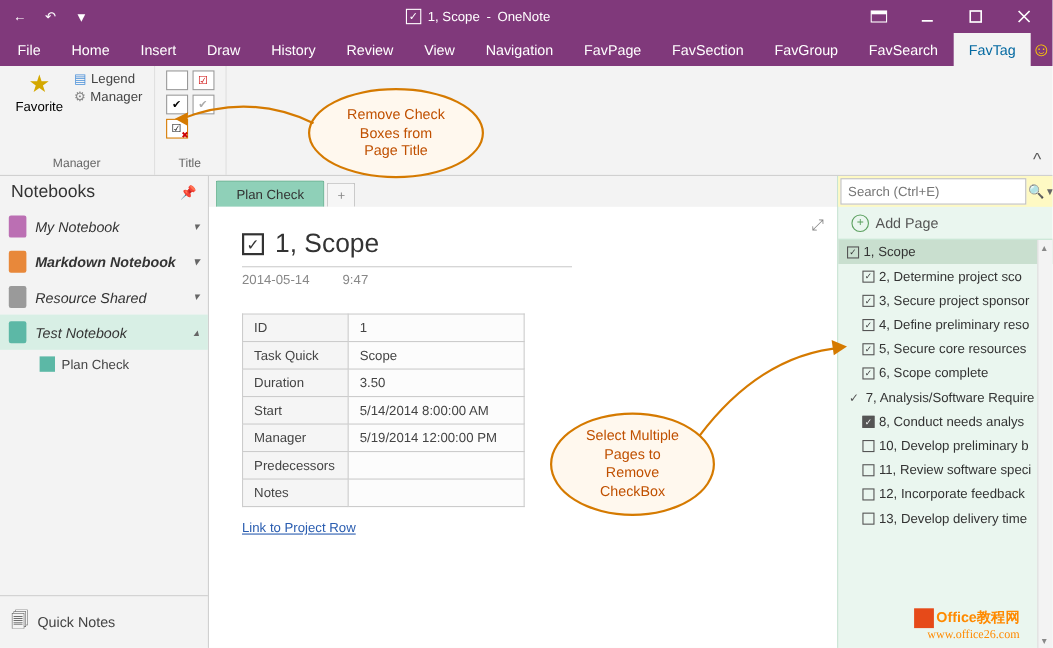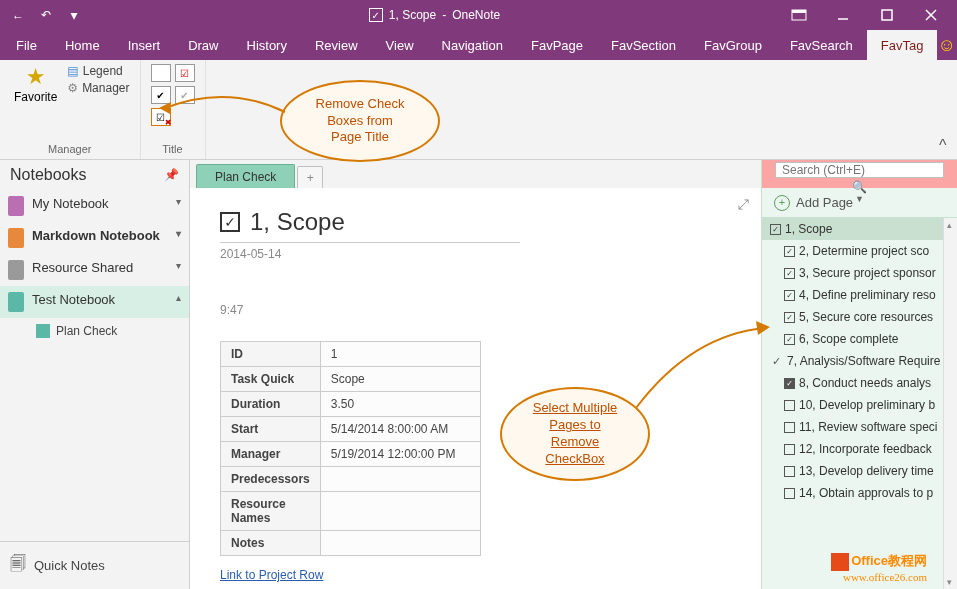--- a/index.html
+++ b/index.html
@@ -10,21 +10,21 @@
 .tb-left { display:flex; align-items:center; gap:4px; padding:0 6px; }
 .tb-btn { width:24px; height:24px; display:flex; align-items:center; justify-content:center; cursor:pointer; }
 .tb-title { flex:1; text-align:center; display:flex; align-items:center; justify-content:center; gap:6px; font-size:12px; }
 .tb-right { display:flex; align-items:center; padding-right:4px; }
 .tb-right .tb-btn { width:44px; height:30px; }
 .chk { width:14px; height:14px; border:1.5px solid #fff; display:inline-flex; align-items:center; justify-content:center; font-size:10px; }
 
 
 .menubar { height:30px; background:#80397b; display:flex; align-items:stretch; padding:0 2px; }
 .menu-item { padding:0 14px; color:#fff; font-size:13px; display:flex; align-items:center; cursor:pointer; }
-.menu-item.active { background:#f3f3f3; color:#7f1d1d; }
+.menu-item.active { background:#f3f3f3; color:#0369a1; }
 .menu-smile { margin-left:auto; width:40px; display:flex; align-items:center; justify-content:center; color:#ffcc00; font-size:18px; }
 
 
 .ribbon { height:100px; background:#f3f3f3; border-bottom:1px solid #d0d0d0; display:flex; position:relative; }
 .rgroup { border-right:1px solid #e0e0e0; display:flex; flex-direction:column; padding:4px 10px 0; }
 .rgroup-body { flex:1; display:flex; align-items:flex-start; gap:6px; }
 .rgroup-label { text-align:center; font-size:11px; color:#666; padding:2px 0 4px; }
 .rbtn { display:flex; flex-direction:column; align-items:center; gap:2px; padding:2px 4px; cursor:pointer; }
 .star-icon { font-size:22px; color:#d4a800; line-height:1; }
 .rlist { display:flex; flex-direction:column; gap:3px; font-size:12px; color:#444; }
@@ -32,48 +32,48 @@
 .title-grid { display:flex; flex-direction:column; gap:4px; }
 .tg-row { display:flex; gap:4px; }
 .tg-cell { width:20px; height:18px; border:1px solid #999; display:flex; align-items:center; justify-content:center; font-size:10px; background:#fff; }
 .col-chev { width:18px; align-self:flex-end; color:#5a5a5a; font-size:16px; cursor:pointer; padding-bottom:4px; }
 
 
 .main { display:flex; height:429px; }
 .sidebar { width:190px; background:#f3f3f3; border-right:1px solid #d0d0d0; display:flex; flex-direction:column; }
 .sb-head { display:flex; align-items:center; justify-content:space-between; padding:6px 10px; font-size:16px; color:#333; }
 .pin { font-size:12px; color:#666; }
-.nb-item { display:flex; align-items:flex-start; gap:8px; padding:6px 8px; cursor:pointer; font-size:13px; color:#333; }
+.nb-item { display:flex; align-items:center; gap:8px; padding:6px 8px; cursor:pointer; font-size:13px; color:#333;font-style:italic; }
 .nb-item.current { font-weight:600; }
 .nb-chev { margin-left:auto; color:#666; font-size:10px; }
 .nb-icon { width:16px; height:20px; border-radius:2px; }
 .nb-icon.purple{background:#bb6fb3;} .nb-icon.orange{background:#e8883a;} .nb-icon.gray{background:#9a9a9a;} .nb-icon.teal{background:#5cb8a6;}
 .sect-item { padding:6px 8px 6px 36px; font-size:12px; color:#444; display:flex; align-items:center; gap:6px; }
 .sect-tab { width:14px; height:14px; background:#5cb8a6; }
 .sb-foot { margin-top:auto; border-top:1px solid #d0d0d0; padding:10px; display:flex; align-items:center; gap:8px; font-size:13px; color:#444; cursor:pointer; }
 
 
 .content-col { flex:1; display:flex; flex-direction:column; background:#f3f3f3; }
 .tabbar { height:28px; display:flex; align-items:flex-end; padding:0 0 0 6px; gap:0; }
 .tab { height:24px; background:#8fd0b8; border:1px solid #6ab090; border-bottom:none; padding:0 18px; font-size:12px; color:#333; display:flex; align-items:center; border-radius:2px 2px 0 0; margin-right:2px; cursor:pointer; }
 .tab-add { width:26px; height:22px; border:1px solid #c0c0c0; border-bottom:none; background:#f6f6f6; display:flex; align-items:center; justify-content:center; color:#888; border-radius:2px 2px 0 0; cursor:pointer; }
 .page { flex:1; background:#fff; margin:0; padding:20px 30px; overflow:auto; position:relative; }
 .page-title { font-size:24px; color:#333; display:flex; align-items:center; gap:10px; font-weight:300; padding-bottom:6px; border-bottom:1px solid #ccc; width:300px; }
 .pt-chk { width:20px; height:20px; border:2px solid #333; display:inline-flex; align-items:center; justify-content:center; font-size:14px; }
-.page-date { color:#888; font-size:12px; margin-top:4px; display:flex; gap:42px;flex-direction:column; }
+.page-date { color:#888; font-size:12px; margin-top:4px; display:flex; gap:30px; }
 .expand-icon { position:absolute; top:8px; right:12px; color:#888; font-size:14px; cursor:pointer; }
 .dtable { margin-top:24px; border-collapse:collapse; font-size:12px; }
 .dtable td { border:1px solid #ccc; padding:5px 10px; color:#444; background:#fcfcfc; }
-.dtable td:first-child { font-weight:700; width:96px; background:#f5f5f5;margin-left:47px; }
+.dtable td:first-child { font-weight:400; width:96px; background:#f5f5f5;margin-left:47px; }
 .dtable td:last-child { width:160px; }
 .link { color:#2a5db0; text-decoration:underline; margin-top:12px; display:inline-block; cursor:pointer; font-size:12px; }
 
 
 .rail { width:196px; background:#eaf6ef; border-left:1px solid #c5e3d0; display:flex; flex-direction:column; }
-.search { height:28px; background:#fca5a5; margin:0; display:flex; align-items:center;flex-direction:column; }
+.search { height:28px; background:#fef9c3; margin:0; display:flex; align-items:center; }
 .search input { flex:1; border:1px solid #c0c0c0; height:24px; padding:0 6px; color:#888; margin:2px; font-size:12px; }
 .search-ico { width:22px; text-align:center; color:#666; }
 .search-dd { width:16px; text-align:center; color:#666; font-size:9px; }
 .add-page { height:30px; display:flex; align-items:center; gap:6px; padding:0 12px; font-size:13px; color:#555; cursor:pointer; border-bottom:1px solid #c5e3d0; }
 .plus-circ { width:16px; height:16px; border:1.5px solid #5ca060; border-radius:50%; display:inline-flex; align-items:center; justify-content:center; color:#5ca060; font-size:11px; line-height:1; }
 .pages { flex:1; overflow:hidden; position:relative; }
 .pg { padding:4px 8px; font-size:12px; color:#333; display:flex; align-items:center; gap:4px; cursor:pointer; white-space:nowrap; overflow:hidden; }
 .pg.sel { background:#c9dfcf; }
 .pg.ind1 { padding-left:22px; }
 .pchk { width:11px; height:11px; border:1.2px solid #555; display:inline-flex; align-items:center; justify-content:center; font-size:8px; flex-shrink:0; }
@@ -265,24 +265,20 @@
             </tr>
             <tr>
               <td>Manager</td>
               <td>5/19/2014 12:00:00 PM</td>
             </tr>
             <tr>
               <td>Predecessors</td>
               <td></td>
             </tr>
             <tr>
-              <td>Resource Names</td>
-              <td></td>
-            </tr>
-            <tr>
               <td>Notes</td>
               <td></td>
             </tr>
           </tbody>
       </table>
       <a class="link">Link to Project Row</a>
     </div>
   </div>
 
   <div class="rail">
@@ -337,42 +333,38 @@
             <span class="pchk"></span>
             <span>11, Review software speci</span>
           </div>
           <div class="pg ind1">
             <span class="pchk"></span>
             <span>12, Incorporate feedback</span>
           </div>
           <div class="pg ind1">
             <span class="pchk"></span>
             <span>13, Develop delivery time</span>
-          </div>
-          <div class="pg ind1">
-            <span class="pchk"></span>
-            <span>14, Obtain approvals to p</span>
           </div>
         </div>
       <div class="scroll-hint"></div>
     </div>
   </div>
 </div>
 
 <div class="callout" style="left:280px; top:80px; width:160px; height:82px;">
   <span style="white-space:pre-line;">Remove Check
 Boxes from
 Page Title</span>
   <svg class="lead" style="left:-125px; top:10px;" width="130" height="40">
       <path d="M128 20 Q70 -8 8 16" fill="none" stroke="#d57a00" stroke-width="2"></path>
       <polygon points="2,16 14,10 13,22" fill="#d57a00"></polygon>
     </svg>
 </div>
 
-<div class="callout" style="left:500px; top:387px; width:150px; height:94px;text-decoration:underline;">
+<div class="callout" style="left:500px; top:375px; width:150px; height:94px;">
   <span style="white-space:pre-line;">Select Multiple
 Pages to
 Remove
 CheckBox</span>
   <svg class="lead" style="left:130px; top:-65px;" width="140" height="90">
       <path d="M4 84 Q60 10 134 4" fill="none" stroke="#d57a00" stroke-width="2"></path>
       <polygon points="138,3 124,-3 126,11" fill="#d57a00"></polygon>
     </svg>
 </div>
 

